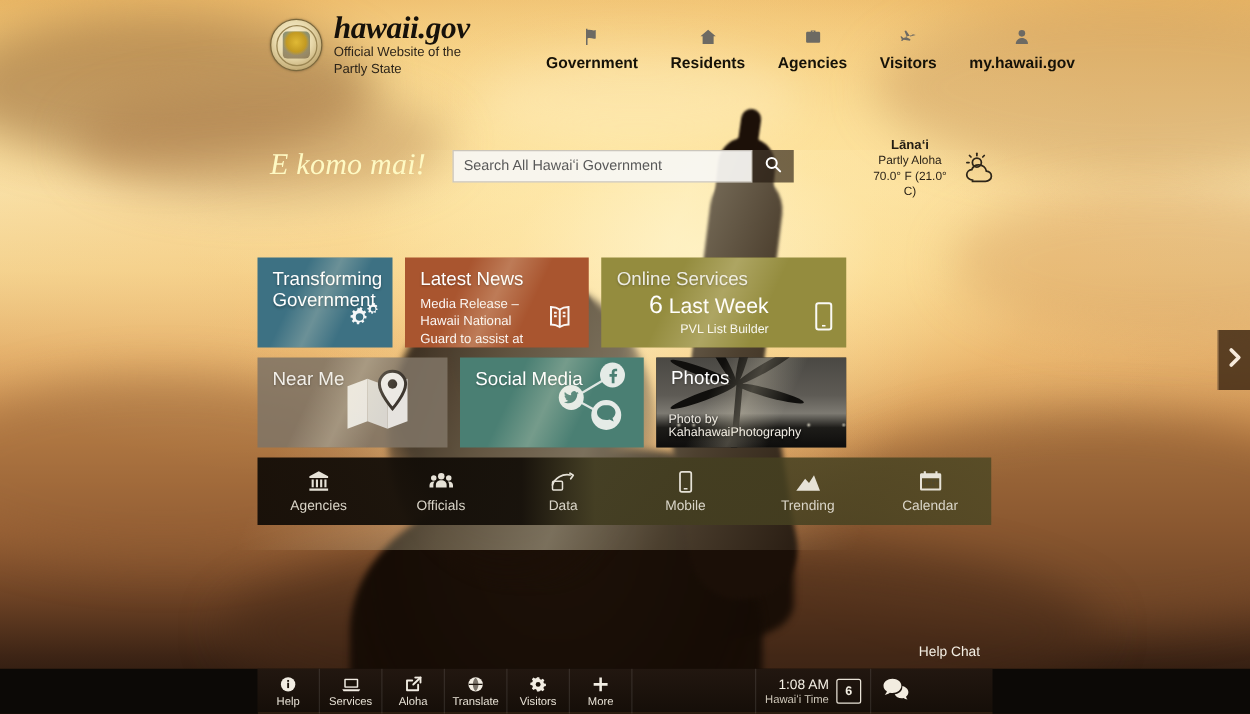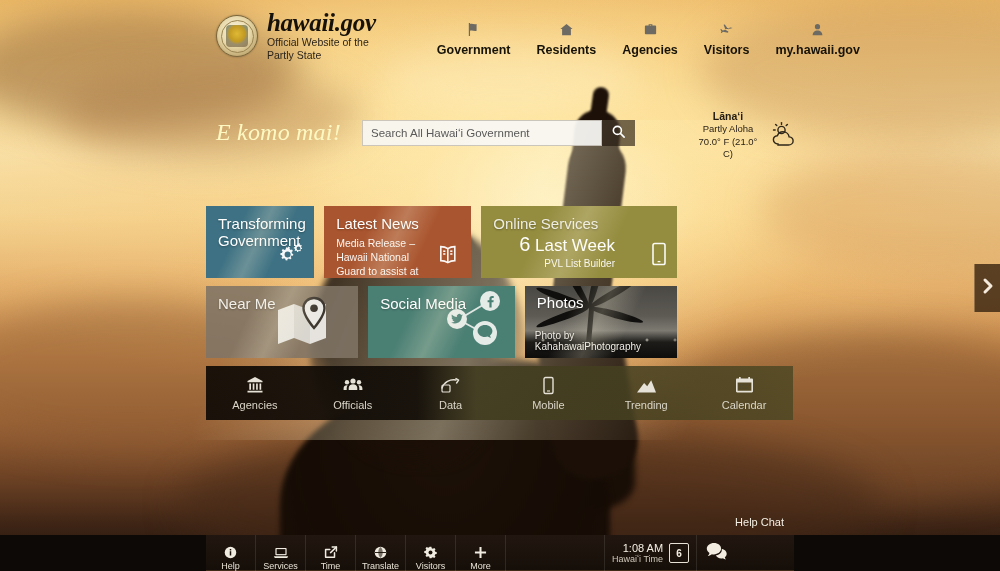--- a/index.html
+++ b/index.html
@@ -255,21 +255,21 @@
   #taskbar {
     position: absolute; left: 0; bottom: 0; width: 1000px; height: 36px; z-index: 30;
     background: #0c0906;
   }
   #tb-inner {
     position: absolute; left: 206px; width: 588px; height: 36px; display: flex;
     background: linear-gradient(180deg, #221710 0%, #150e08 100%);
     box-shadow: 0 -1px 0 rgba(255,180,100,0.18) inset;
   }
   .tbitem {
-    width: 50px; display: flex; flex-direction: column; align-items: center; justify-content: flex-end;
+    width: 50px; display: flex; flex-direction: column; align-items: center; justify-content: center;
     border-right: 1px solid rgba(255,255,255,0.10); cursor: pointer;
   }
   .tbitem .tbicon { height: 14px; display:flex; align-items:center; justify-content:center; color:#f1ece2; margin-bottom: 2px; }
   .tbitem .tblabel { font-size: 9px; color: #e8e2d6; }
   #tb-spacer { flex: 1; }
   #tb-clock {
     display: flex; align-items: center; padding: 4px 7px; border-left: 1px solid rgba(255,255,255,0.10);
   }
   #tb-clock .ctext { text-align: right; margin-right: 6px; }
   #tb-clock .ctime { font-size: 11px; color: #f4efe4; line-height: 1.15; }
@@ -612,21 +612,21 @@
       <span class="tblabel">Services</span>
     </div>
     <div class="tbitem">
       <span class="tbicon">
         <svg width="14" height="13" viewBox="0 0 14 13" fill="none" stroke="currentColor" stroke-width="1.5" stroke-linecap="round" stroke-linejoin="round">
             <path d="M10.5 6.8v4.4H1.6V3.4h4.2"></path>
             <polyline points="8.2,1 12.4,1 12.4,5"></polyline>
             <line x1="12.4" y1="1" x2="6.6" y2="6.6"></line>
           </svg>
       </span>
-      <span class="tblabel">Time</span>
+      <span class="tblabel">Aloha</span>
     </div>
     <div class="tbitem">
       <span class="tbicon">
         <svg width="13" height="13" viewBox="0 0 14 14" fill="currentColor">
             <circle cx="7" cy="7" r="6.2"></circle>
             <path d="M7 1.2c-1.6 1.4-2.4 3.4-2.4 5.8S5.4 11.4 7 12.8c1.6-1.4 2.4-3.4 2.4-5.8S8.6 2.6 7 1.2z" fill="#1a120a" opacity=".55"></path>
             <line x1="1" y1="7" x2="13" y2="7" stroke="#1a120a" stroke-width="1"></line>
           </svg>
       </span>
       <span class="tblabel">Translate</span>

